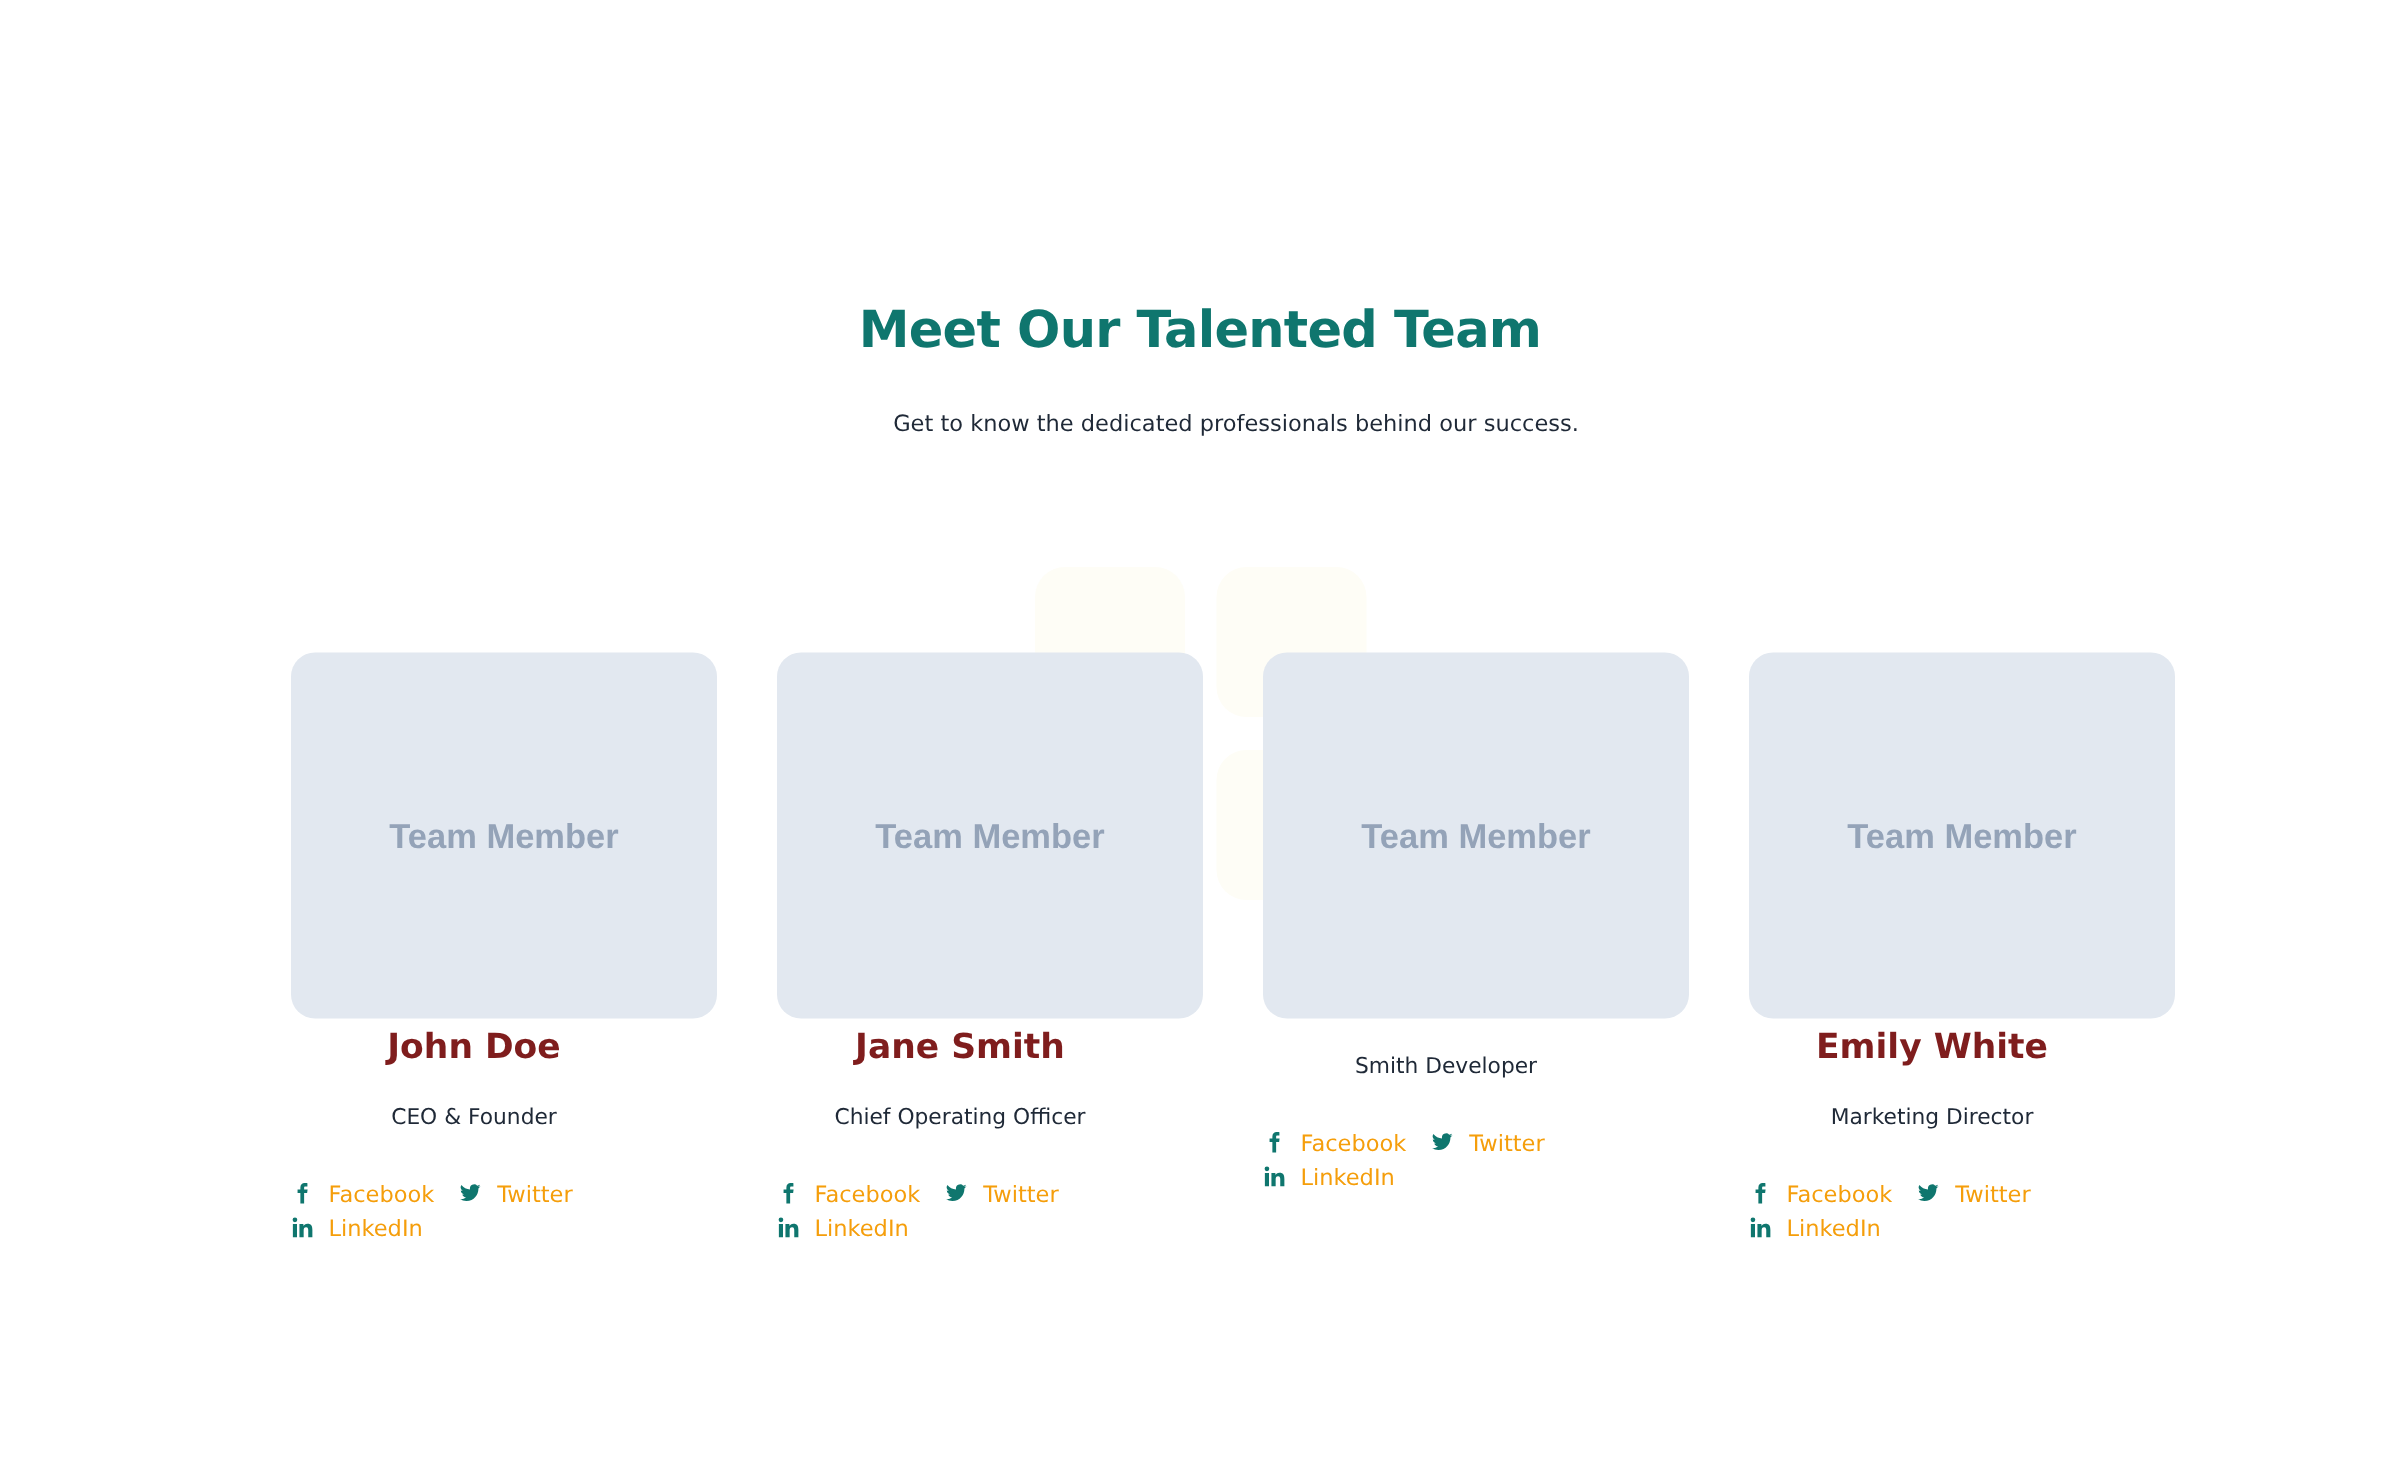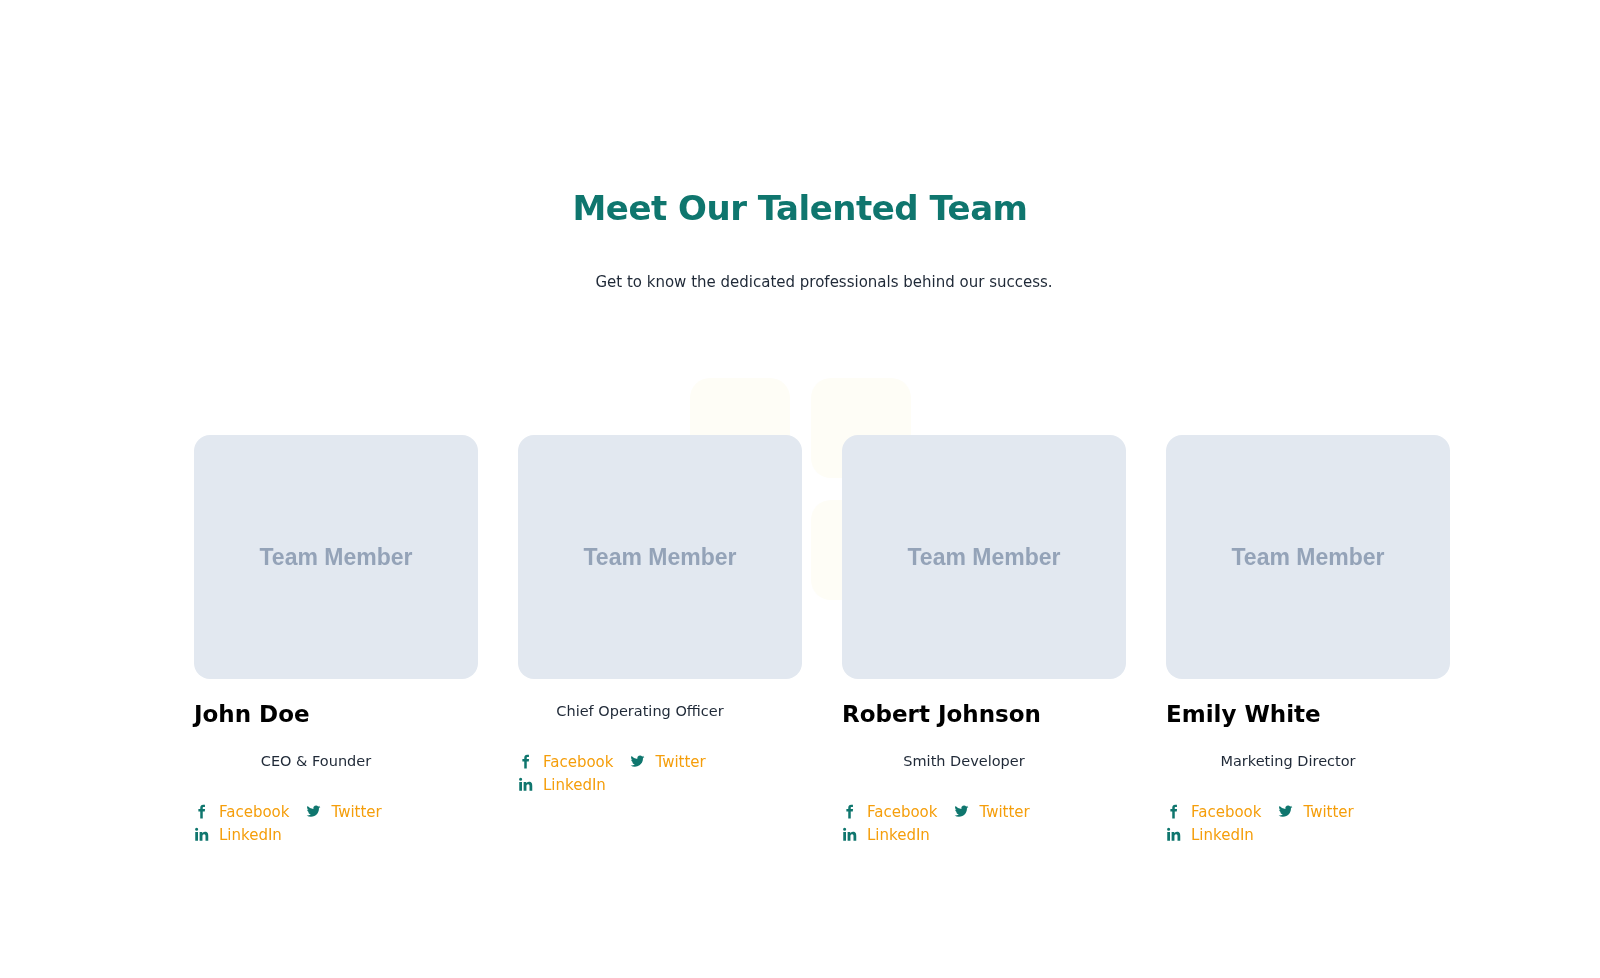--- a/index.html
+++ b/index.html
@@ -12,40 +12,40 @@
     .bg-shape {
       position: absolute; width: 100px; height: 100px;
       background: #fefdf6; border-radius: 20px;
     }
     .bg-1 { left: 690px; top: 378px; }
     .bg-2 { left: 811px; top: 378px; }
     .bg-3 { left: 690px; top: 500px; }
     .bg-4 { left: 811px; top: 500px; }
 
     .title {
-      position: absolute; left: 0; width: 1600px; top: 188px;
+      position: absolute; left: 0; width: 1600px; top: 200px;
       text-align: center; font-weight: bold; font-size: 34px;
       color: #0f766e; letter-spacing: -0.5px;
     }
     .subtitle {
       position: absolute; left: 0; width: 1600px; top: 273px;
       text-align: center; font-size: 15px; color: #1f2937; padding-left: 48px;
     }
 
     .cards { position: absolute; left: 194px; top: 435px; display: flex; gap: 80px; }
     .card { width: 244px; position: relative; }
     .photo {
       width: 284px; height: 244px; border-radius: 16px; background: #e2e8f0;
       display: flex; align-items: center; justify-content: center;
       font-family: "Liberation Sans", sans-serif; font-weight: bold;
       font-size: 23px; color: #94a3b8;
     }
     .name {
-      margin-top: 20px; font-weight: bold; font-size: 23px;
-      color: #000000; height: 30px; line-height: 30px;
+      margin-top: 4px; text-align: center; font-weight: bold; font-size: 23px;
+      color: #7f1d1d; height: 30px; line-height: 30px;
     }
     .role {
       margin-top: 22px; text-align: center; font-size: 14.5px; color: #1f2937;
       height: 20px; line-height: 20px;
     }
     .socials {
       margin-top: 30px; display: flex; flex-wrap: wrap; width: 244px;
       column-gap: 17px; row-gap: 2px;
     }
     .social {
@@ -89,20 +89,21 @@
           <svg viewBox="0 0 24 24">
               <path d="M2 8h4.4v14H2V8zm2.2-7a2.5 2.5 0 1 1 0 5 2.5 2.5 0 0 1 0-5zM9 8h4.2v1.9h.1c.6-1.1 2-2.3 4.2-2.3 4.5 0 5.3 2.9 5.3 6.7V22h-4.4v-6.8c0-1.6 0-3.7-2.3-3.7s-2.6 1.8-2.6 3.6V22H9V8z"></path>
             </svg>
           <span>LinkedIn</span>
         </a>
       </div>
     </div>
 
     <div class="card">
       <div class="photo">Team Member</div>
+      <h3 class="name">Jane Smith</h3>
       <p class="role">Chief Operating Officer</p>
       <div class="socials">
         <a class="social">
           <svg viewBox="0 0 24 24">
               <path d="M14 8V6.2c0-.9.2-1.4 1.6-1.4H17.5V1.2C17.1 1.1 15.9 1 14.6 1 11.8 1 10 2.7 10 5.8V8H7v3.8h3V23h4V11.8h3.2l.5-3.8H14z"></path>
             </svg>
           <span>Facebook</span>
         </a>
         <a class="social">
           <svg viewBox="0 0 24 24">
@@ -114,21 +115,20 @@
           <svg viewBox="0 0 24 24">
               <path d="M2 8h4.4v14H2V8zm2.2-7a2.5 2.5 0 1 1 0 5 2.5 2.5 0 0 1 0-5zM9 8h4.2v1.9h.1c.6-1.1 2-2.3 4.2-2.3 4.5 0 5.3 2.9 5.3 6.7V22h-4.4v-6.8c0-1.6 0-3.7-2.3-3.7s-2.6 1.8-2.6 3.6V22H9V8z"></path>
             </svg>
           <span>LinkedIn</span>
         </a>
       </div>
     </div>
 
     <div class="card">
       <div class="photo">Team Member</div>
-      <h3 class="name">Robert Johnson</h3>
       <p class="role">Smith Developer</p>
       <div class="socials">
         <a class="social">
           <svg viewBox="0 0 24 24">
               <path d="M14 8V6.2c0-.9.2-1.4 1.6-1.4H17.5V1.2C17.1 1.1 15.9 1 14.6 1 11.8 1 10 2.7 10 5.8V8H7v3.8h3V23h4V11.8h3.2l.5-3.8H14z"></path>
             </svg>
           <span>Facebook</span>
         </a>
         <a class="social">
           <svg viewBox="0 0 24 24">

